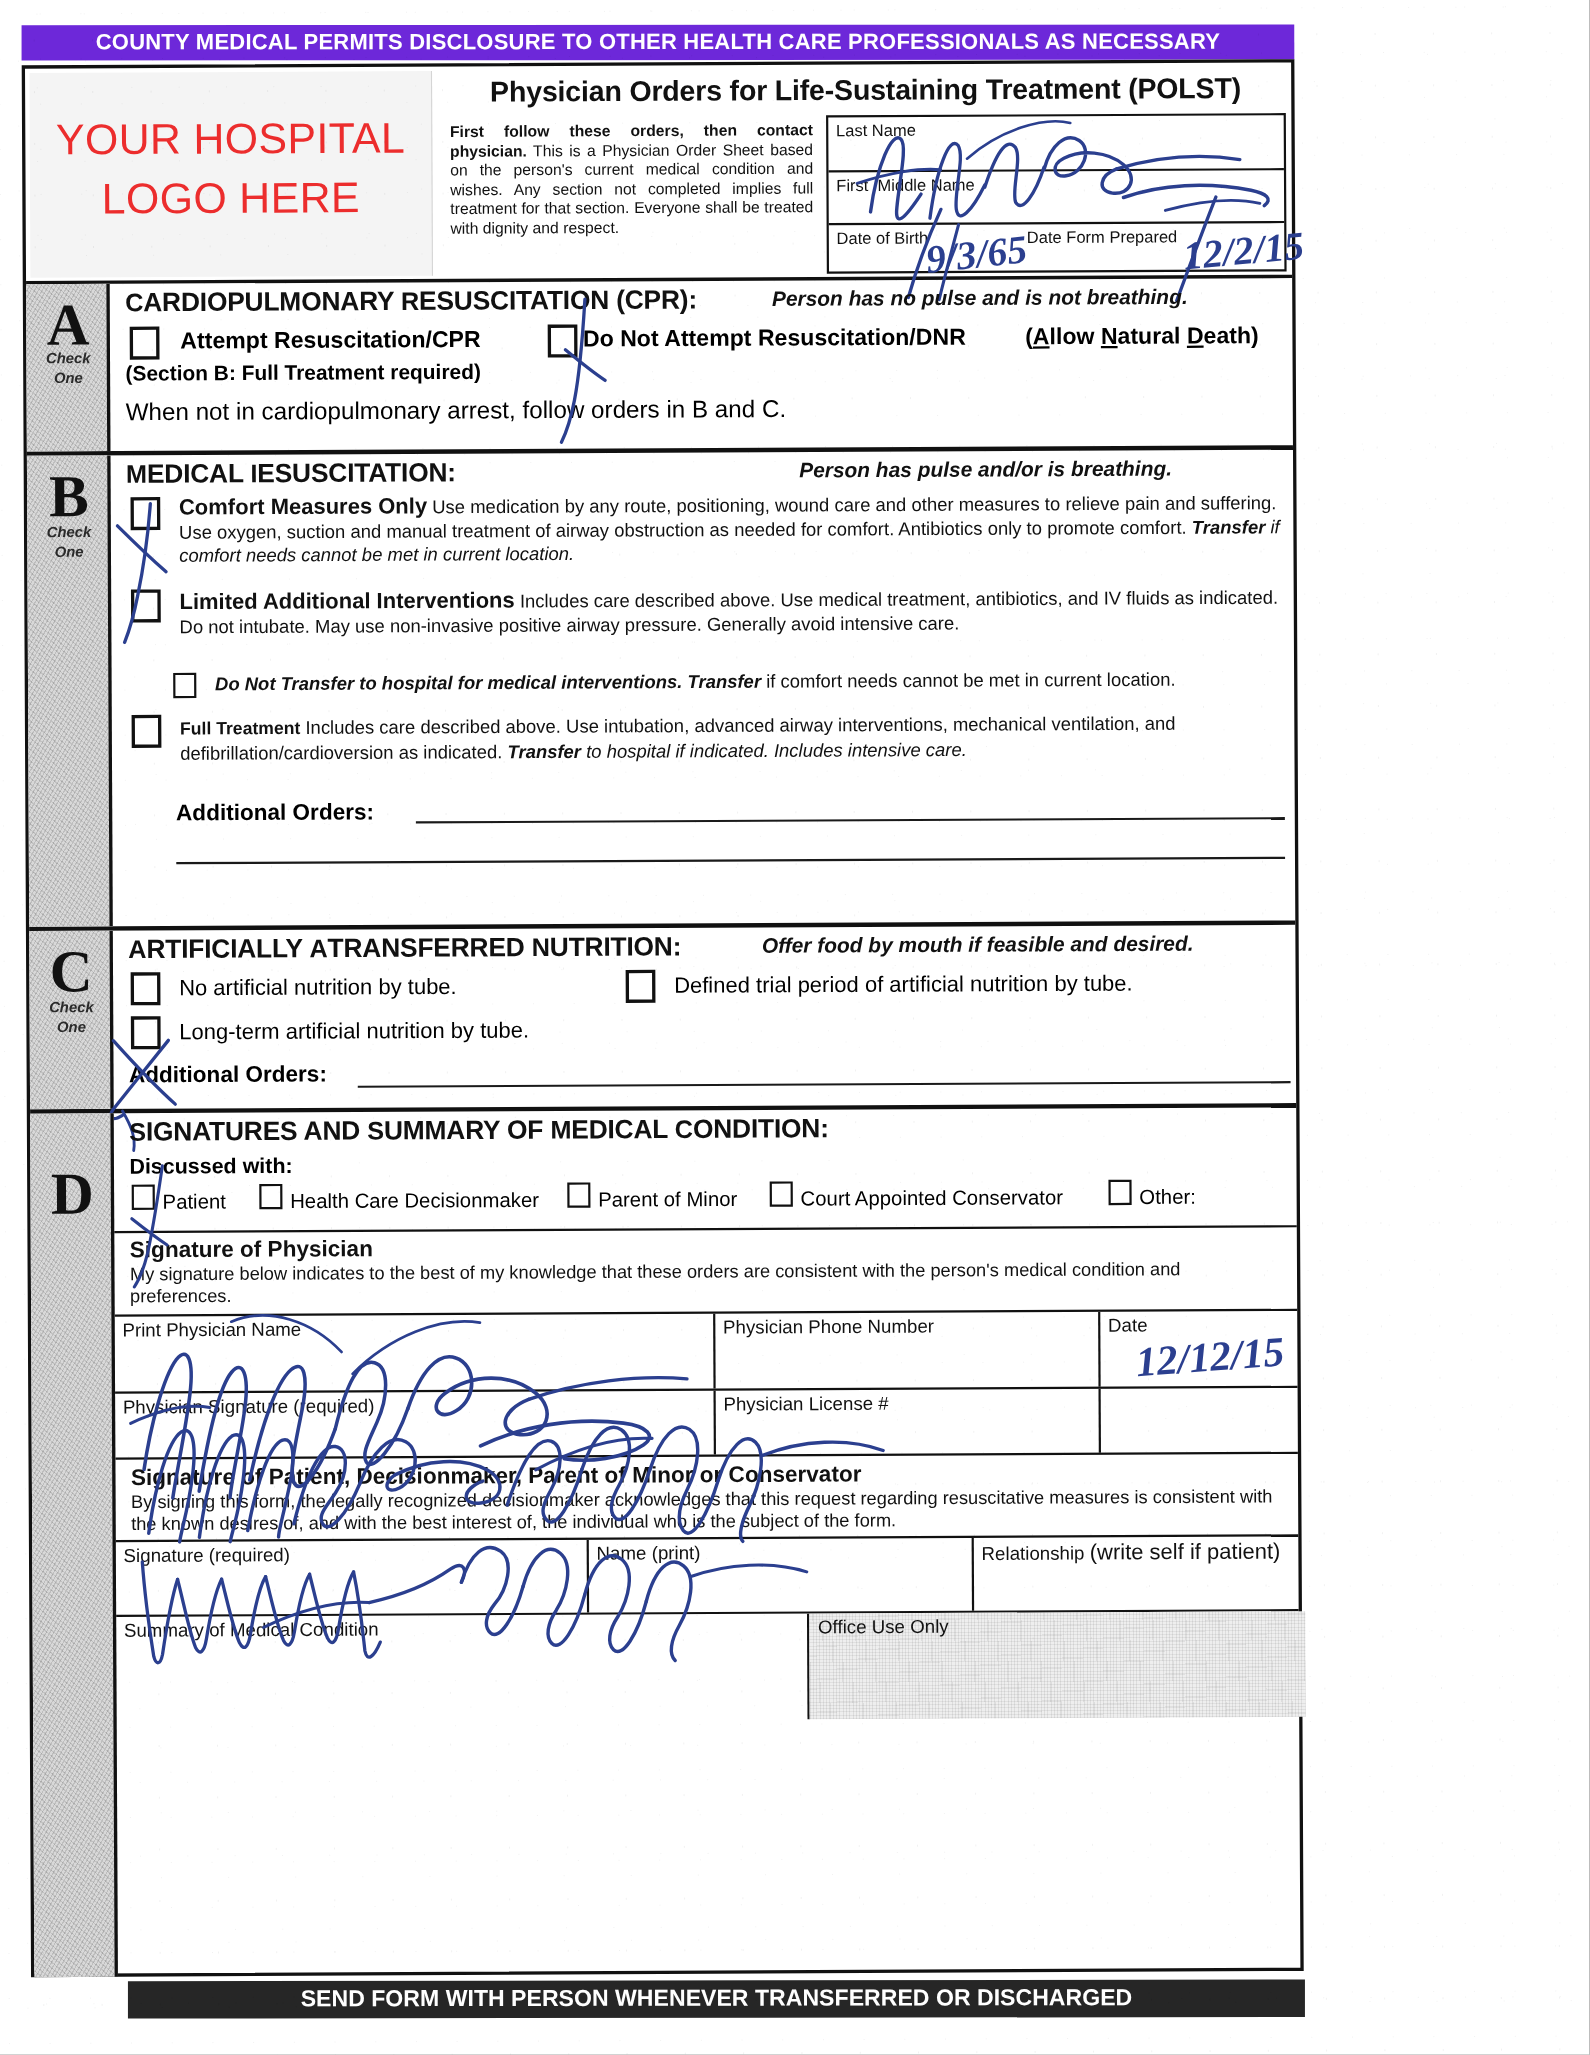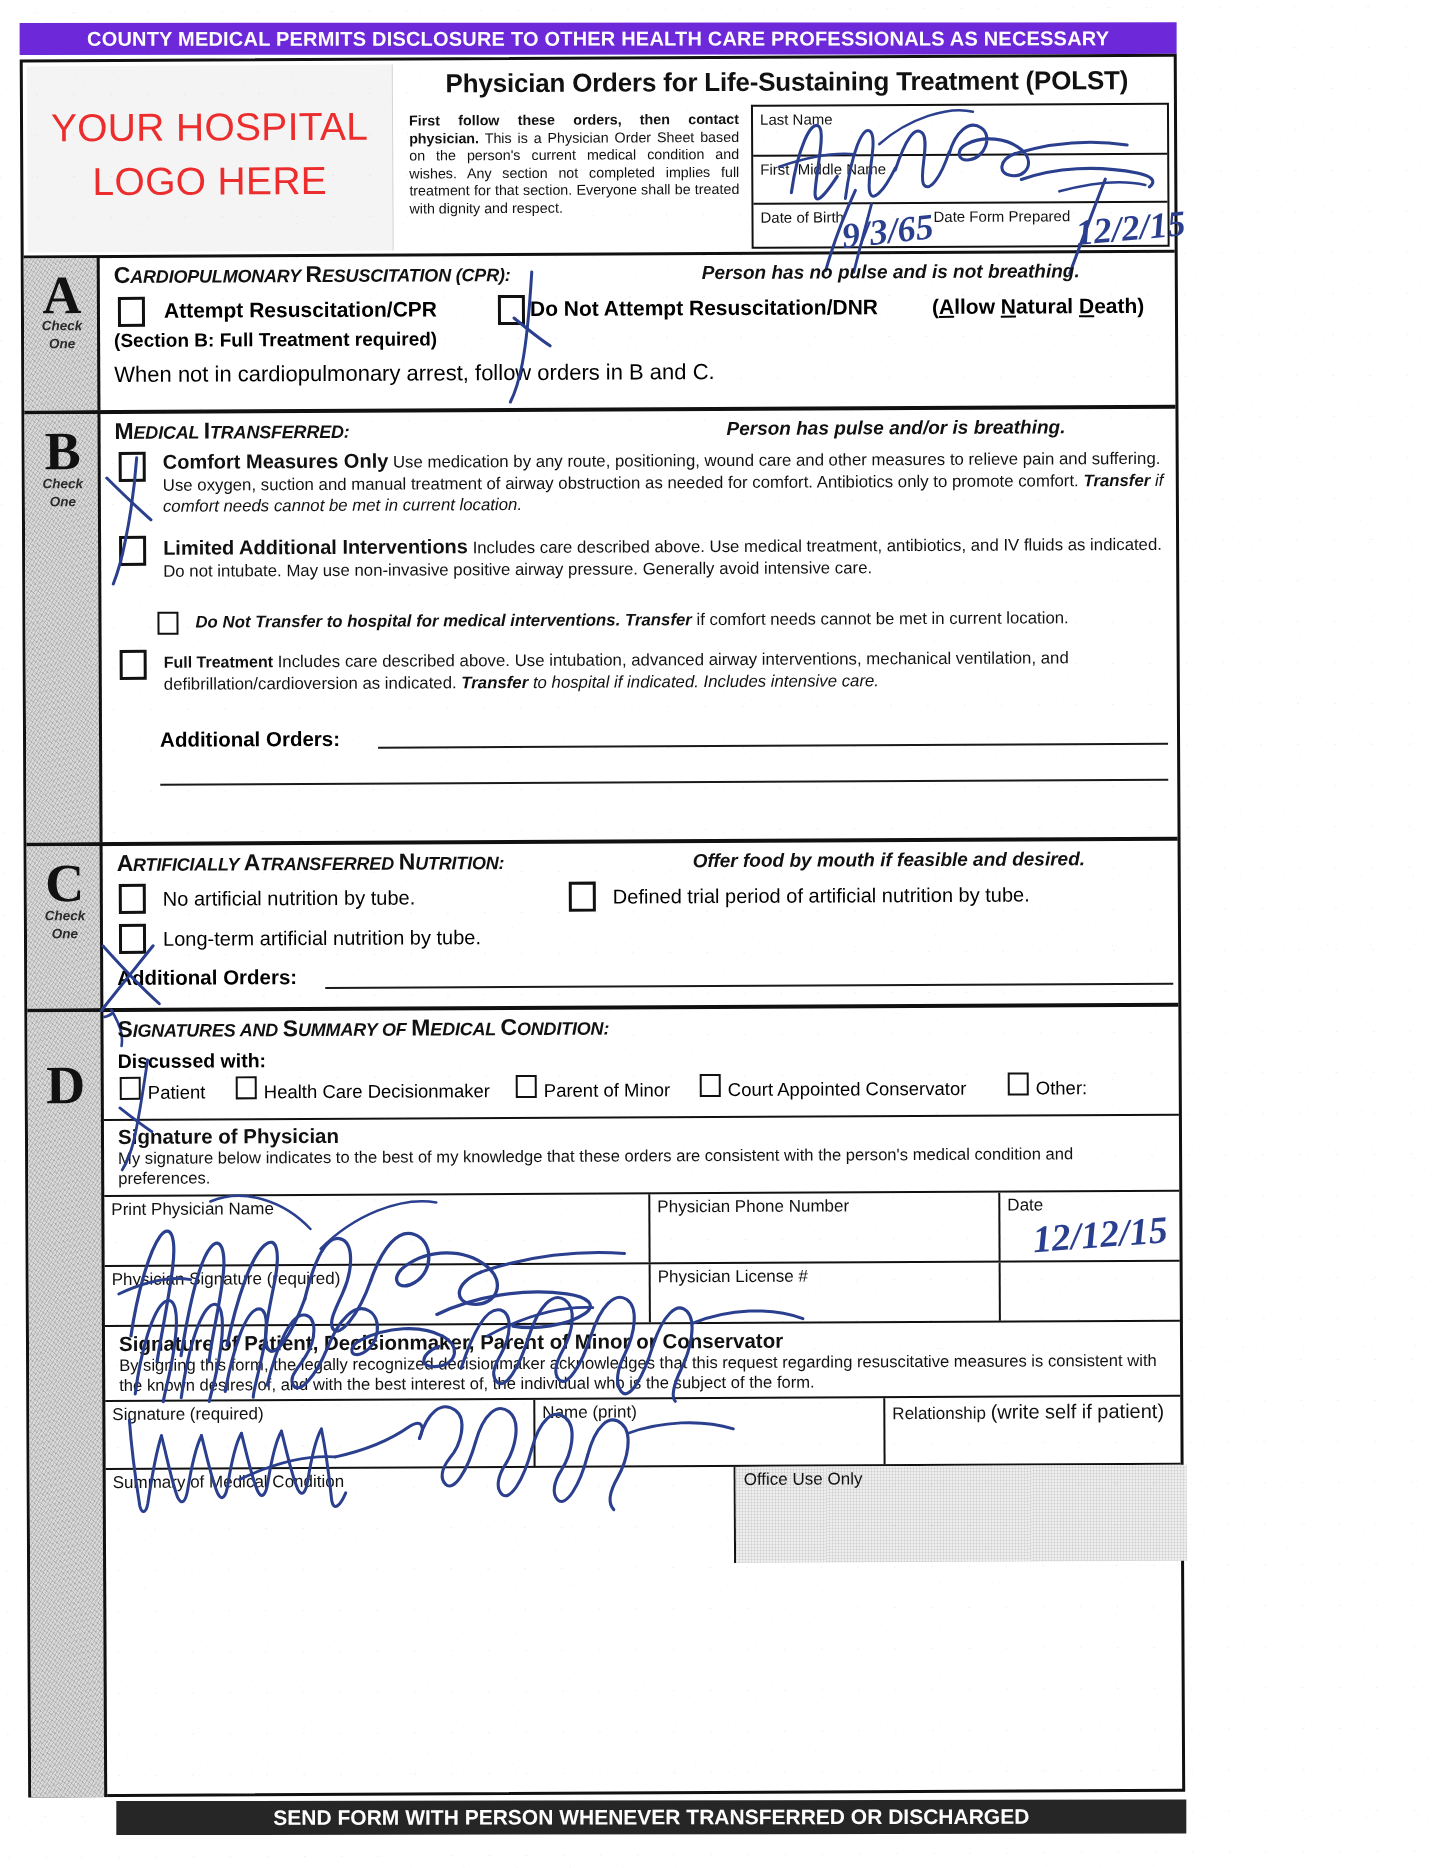--- a/index.html
+++ b/index.html
@@ -135,21 +135,21 @@
   }
   .sec-body {
     position:absolute; left:76px; top:0; right:0; height:100%;
     padding:4px 8px 0 14px;
   }
   .sec-head {
     font-size:23px; font-weight:bold; color:#111;
     letter-spacing:-0.2px;
     display:inline-block;
   }
-  .smallcaps { font-size:18px;font-style:italic; }
+  .smallcaps { font-size:24px; }
   .sec-note {
     font-size:19px; font-weight:bold; font-style:italic; color:#111;
     white-space:nowrap;
   }
 
   
   .cb {
     display:inline-block;
     width:27px; height:30px;
     border:3px solid #111;
@@ -330,21 +330,21 @@
     <div class="sec" style="top:352px; height:432px; border-bottom:4px solid #111;">
       <div class="sec-letterbar">
         <div class="sec-letter big">B</div>
         <div class="chk-one" style="top:62px;">Check</div>
         <div class="chk-one" style="top:80px;">One</div>
       </div>
 
       <div class="sec-body">
         <div style="position:relative; height:32px;">
           <span class="sec-head" style="position:absolute; left:0; top:0;">
-            <span>M</span><span class="smallcaps">EDICAL </span><span>I</span><span class="smallcaps">TRANSFERRED:</span>
+            <span>M</span><span class="smallcaps">EDICAL </span><span>I</span><span class="smallcaps">ESUSCITATION:</span>
           </span>
           <span class="sec-note" style="position:absolute; left:612px; top:3px;">Person has pulse and/or is breathing.</span>
         </div>
 
         <div style="position:relative; min-height:78px;">
           <span class="cb" style="position:absolute; left:4px; top:2px;"></span>
           <div class="body-txt" style="margin-left:48px; padding-top:2px;">
             <span class="b" style="font-size:20px;">Comfort Measures Only</span><span> Use medication by any route, positioning, wound care and other measures to relieve pain and suffering. Use oxygen, suction and manual treatment of airway obstruction as needed for comfort. Antibiotics only to promote comfort. </span><span class="bi">Transfer</span><span class="i"> if comfort needs cannot be met in current location.</span>
           </div>
         </div>

